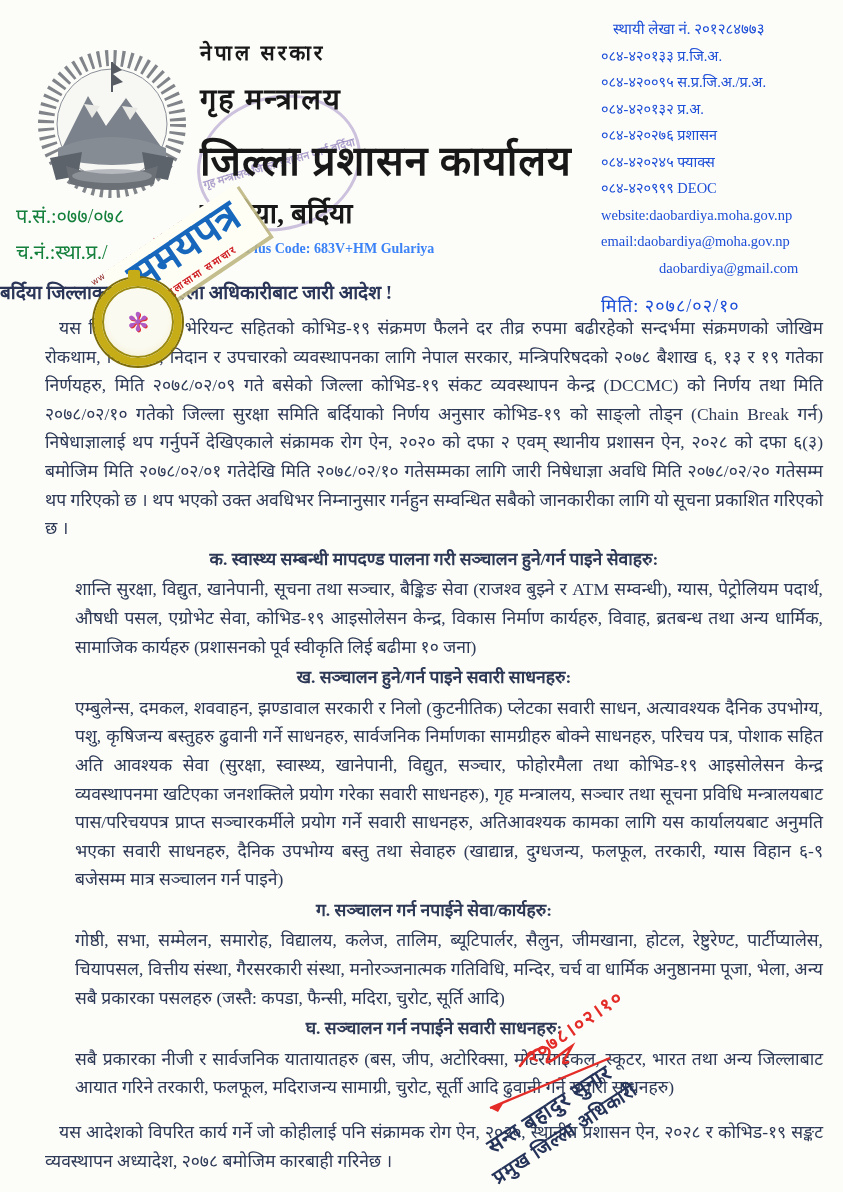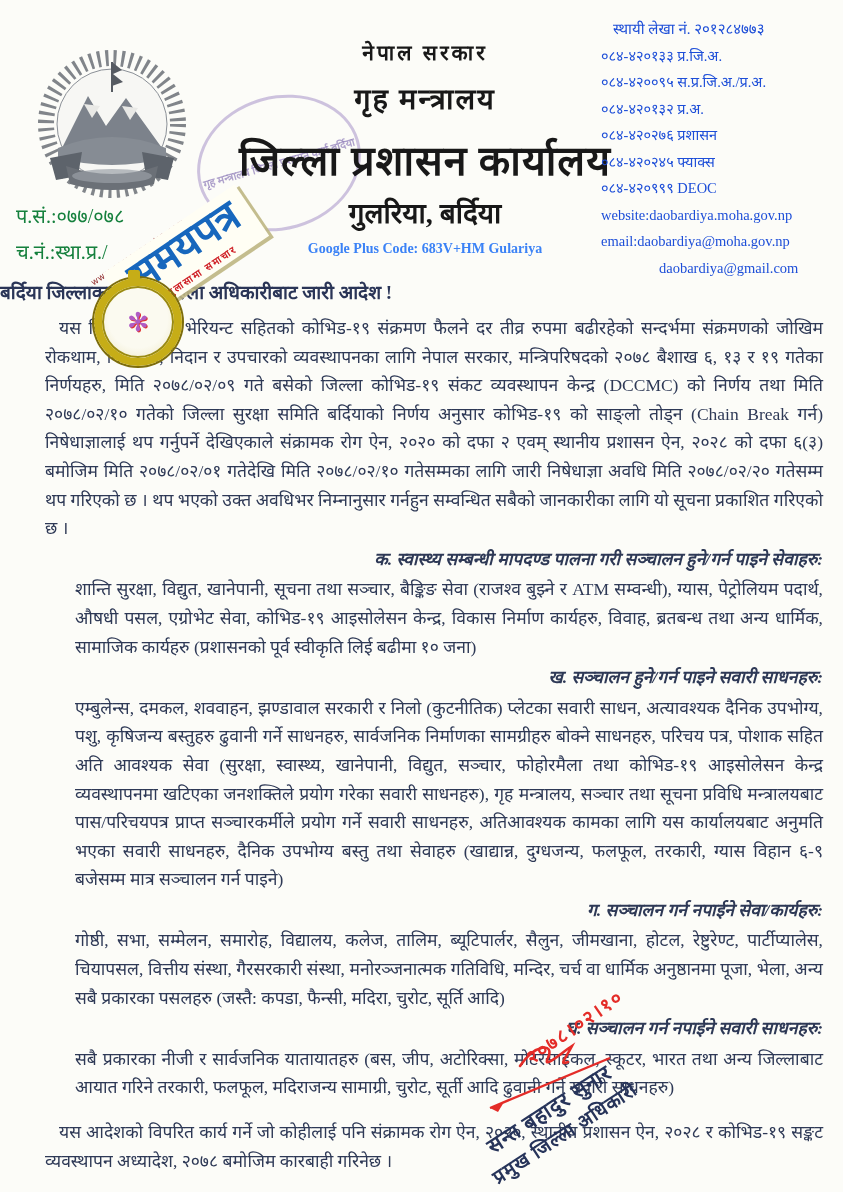--- a/index.html
+++ b/index.html
@@ -3,21 +3,21 @@
 <meta charset="utf-8">
 <style>
   html,body{margin:0;padding:0;background:#e8e8e4;}
   .page{
     position:relative; width:843px; height:1192px; margin:0 auto;
     background:#fcfcf8; overflow:hidden;
     font-family:"Liberation Serif", serif; color:#2e3956;
   }
   
   .emblem{position:absolute; left:26px; top:40px; width:172px; height:178px;}
-  .head-center{position:absolute; left:200px; top:38px; width:450px; text-align:center; color:#181818; z-index:1;}
+  .head-center{position:absolute; left:200px; top:38px; width:450px; text-align:left; color:#181818; z-index:1;}
   .gov{font-size:21px; font-weight:bold; letter-spacing:3px;}
   .ministry{font-size:29px; font-weight:bold; margin-top:12px; letter-spacing:2px;}
   .office{font-size:41px; font-weight:bold; margin-top:14px; white-space:nowrap; letter-spacing:1px;}
   .place{font-size:28px; font-weight:bold; margin-top:6px;}
   .plus-code{font-size:14px; font-weight:bold; margin-top:10px; color:#3b82f6;}
   .office-stamp{
     position:absolute; left:196px; top:96px; width:160px; height:128px; border-radius:50%;
     border:3px solid rgba(128,100,180,.38); transform:rotate(-16deg); z-index:0;
     display:flex; align-items:center; justify-content:center; text-align:center;
     color:rgba(110,85,165,.55); font-size:11px; line-height:14px; font-weight:bold;
@@ -50,21 +50,21 @@
   }
   .wm-watch::before{content:""; position:absolute; top:-16px; left:26px; width:12px; height:10px; background:#c6ad17; border-radius:2px;}
   .wm-face{font-size:26px; color:#b05cc5; text-shadow:1px 1px 0 #d33;}
   
   .subject{position:absolute; left:0; top:279px; width:100%; text-align:left; font-size:19px; font-weight:bold; color:#2a3557; z-index:1;}
   .content{
     position:absolute; left:45px; top:314px; width:778px; z-index:1;
     font-size:17.5px; line-height:28.6px; text-align:justify; color:#2e3956;
   }
   .para{ text-indent:14px; margin:0 0 2px 0;}
-  .sec-head{ text-align:right; font-weight:bold; text-indent:0; margin:2px 0;font-style:italic; }
+  .sec-head{ text-align:center; font-weight:bold; text-indent:0; margin:2px 0; }
   .sec-body{ margin:0 0 2px 30px; text-indent:0;}
   .closing{ text-indent:14px; margin-top:16px;}
   
   .sig{position:absolute; left:470px; top:1030px; width:350px; height:160px; z-index:3;}
   .sig-scribble{position:absolute; left:10px; top:6px;}
   .sig-date{
     position:absolute; left:58px; top:16px; transform:rotate(-35deg); transform-origin:left center;
     color:#e42c28; font-size:19px; font-weight:bold; letter-spacing:2px; white-space:nowrap;
   }
   .sig-name-block{
@@ -112,20 +112,21 @@
     <div class="contact-line account">स्थायी लेखा नं. २०१२८४७७३</div>
     <div class="contact-line">०८४-४२०१३३ प्र.जि.अ.</div>
     <div class="contact-line">०८४-४२००९५ स.प्र.जि.अ./प्र.अ.</div>
     <div class="contact-line">०८४-४२०१३२ प्र.अ.</div>
     <div class="contact-line">०८४-४२०२७६ प्रशासन</div>
     <div class="contact-line">०८४-४२०२४५ फ्याक्स</div>
     <div class="contact-line">०८४-४२०९९९ DEOC</div>
     <div class="contact-line">website:daobardiya.moha.gov.np</div>
     <div class="contact-line">email:daobardiya@moha.gov.np</div>
     <div class="contact-line email2">daobardiya@gmail.com</div>
+    <div class="date-line">मिति: २०७८/०२/१०</div>
   </div>
 
   <div class="refs">
     <div>प.सं.:०७७/०७८</div>
     <div>च.नं.:स्था.प्र./</div>
   </div>
 
   <div class="watermark">
     <span class="wm-url">www.samayapatra.com</span>
     <div class="wm-strip">

